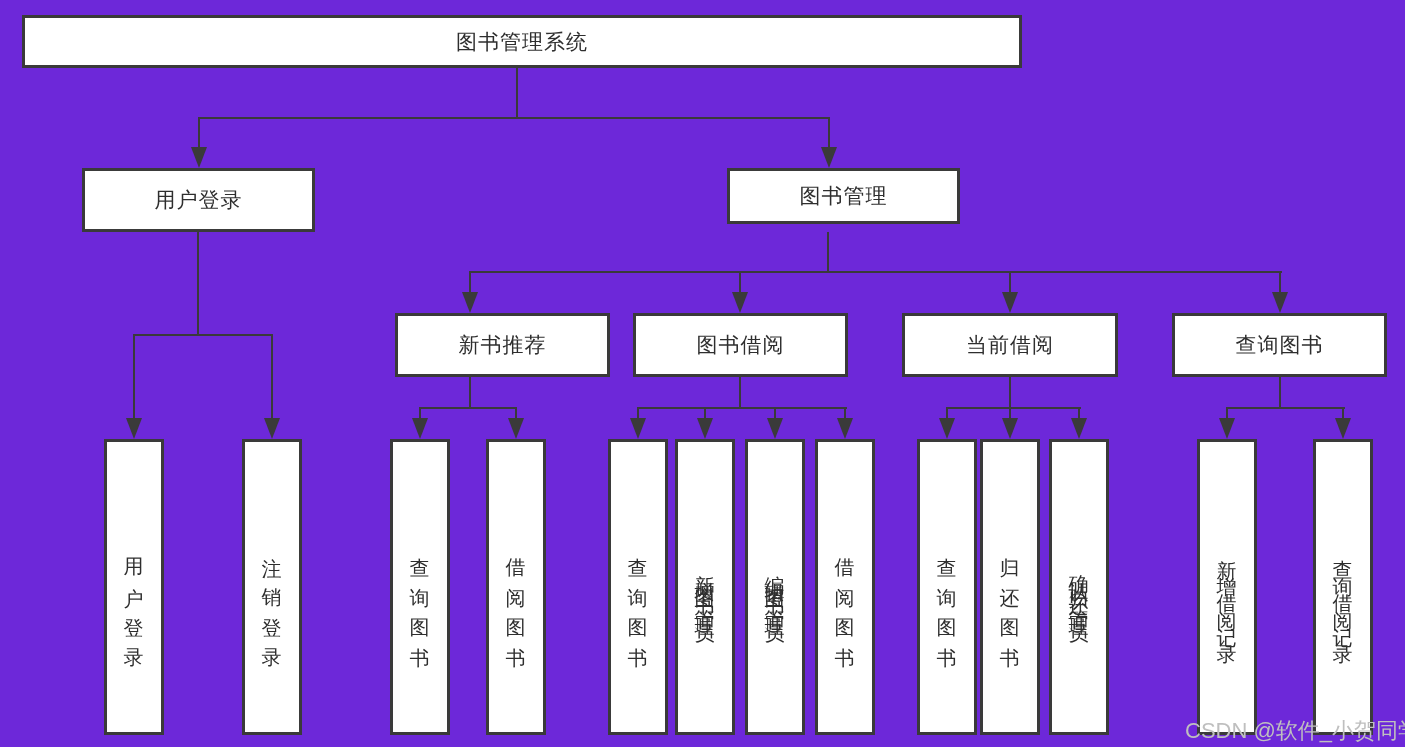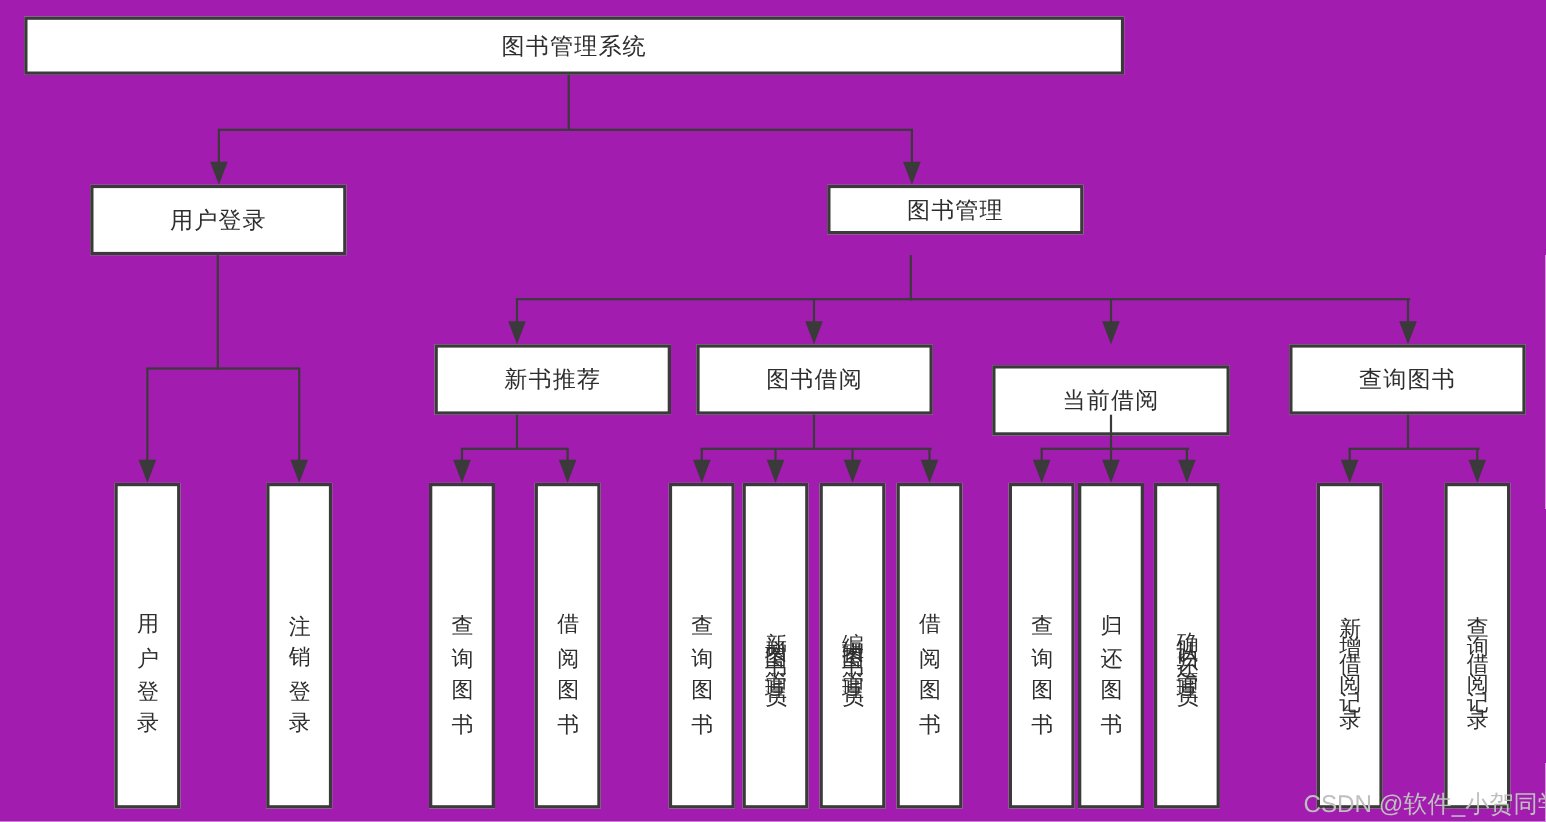--- a/index.html
+++ b/index.html
@@ -1,17 +1,17 @@
 <!DOCTYPE html>
 <html><head>
 <meta charset="utf-8">
 <style>
   html,body{margin:0;padding:0;background:#ffffff;}
   #canvas{
-    position:relative;width:1405px;height:747px;background:#a21caf;overflow:hidden;
+    position:relative;width:1405px;height:747px;background:#6d28d9;overflow:hidden;
     font-family:"Liberation Sans","DejaVu Sans",sans-serif;color:#2e2e2e;
   }
   .box{
     position:absolute;box-sizing:border-box;background:#ffffff;
     border:3px solid #3a3a3a;display:flex;align-items:center;justify-content:center;
   }
   .hlabel{font-size:21px;letter-spacing:1px;white-space:nowrap;}
   .leaf{width:60px;height:296px;}
   .vtext{
     writing-mode:vertical-rl;text-orientation:mixed;
@@ -45,21 +45,21 @@
   <div class="vline" style="left:516px;top:68px;height:50px;"></div>
   <div class="hline" style="left:198px;top:117px;width:632px;"></div>
   <div class="vline" style="left:198px;top:118px;height:32px;"></div>
   <div class="arrow" style="left:191px;top:147px;"></div>
   <div class="vline" style="left:828px;top:118px;height:32px;"></div>
   <div class="arrow" style="left:821px;top:147px;"></div>
 
   <div class="box" style="left:82px;top:168px;width:233px;height:64px;">
     <span class="hlabel">用户登录</span>
   </div>
-  <div class="box" style="left:752px;top:168px;width:233px;height:45px;">
+  <div class="box" style="left:727px;top:168px;width:233px;height:56px;">
     <span class="hlabel">图书管理</span>
   </div>
 
   <div class="vline" style="left:197px;top:232px;height:104px;"></div>
   <div class="hline" style="left:133px;top:334px;width:140px;"></div>
   <div class="vline" style="left:133px;top:335px;height:86px;"></div>
   <div class="arrow" style="left:126px;top:418px;"></div>
   <div class="vline" style="left:271px;top:335px;height:86px;"></div>
   <div class="arrow" style="left:264px;top:418px;"></div>
 
@@ -73,21 +73,21 @@
   <div class="arrow" style="left:1002px;top:292px;"></div>
   <div class="vline" style="left:1279px;top:272px;height:22px;"></div>
   <div class="arrow" style="left:1272px;top:292px;"></div>
 
   <div class="box" style="left:363px;top:313px;width:215px;height:64px;margin-left:32px;">
     <span class="hlabel">新书推荐</span>
   </div>
   <div class="box" style="left:633px;top:313px;width:215px;height:64px;">
     <span class="hlabel">图书借阅</span>
   </div>
-  <div class="box" style="left:902px;top:332px;width:216px;height:64px;justify-content:center;">
+  <div class="box" style="left:902px;top:313px;width:216px;height:64px;justify-content:center;">
     <span class="hlabel">当前借阅</span>
   </div>
   <div class="box" style="left:1172px;top:313px;width:215px;height:64px;">
     <span class="hlabel">查询图书</span>
   </div>
 
   <div class="vline" style="left:469px;top:377px;height:32px;"></div>
   <div class="hline" style="left:419px;top:407px;width:98px;"></div>
   <div class="vline" style="left:419px;top:408px;height:11px;"></div>
   <div class="arrow" style="left:412px;top:418px;"></div>

